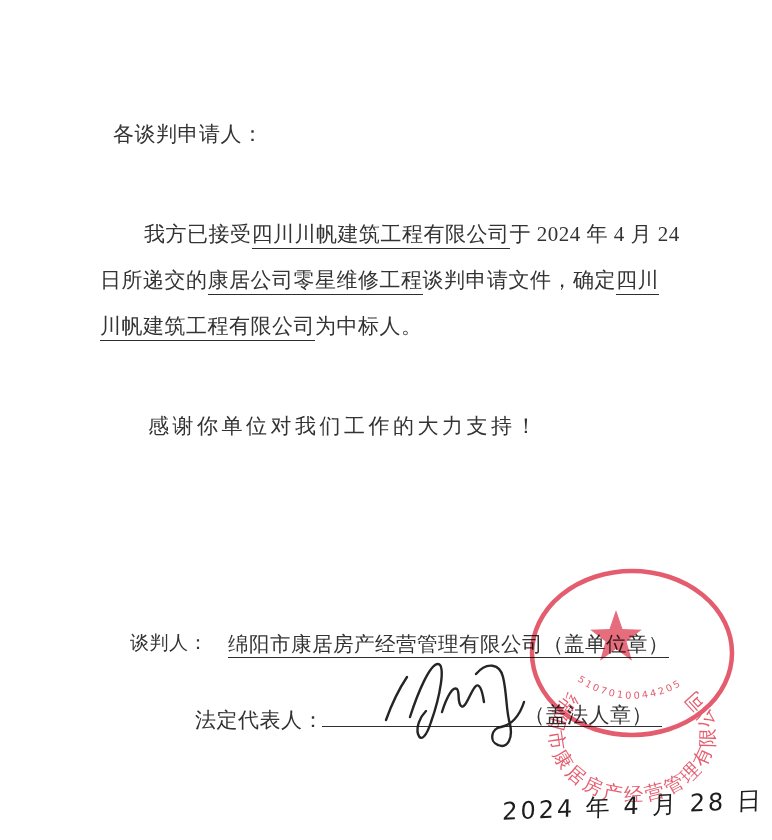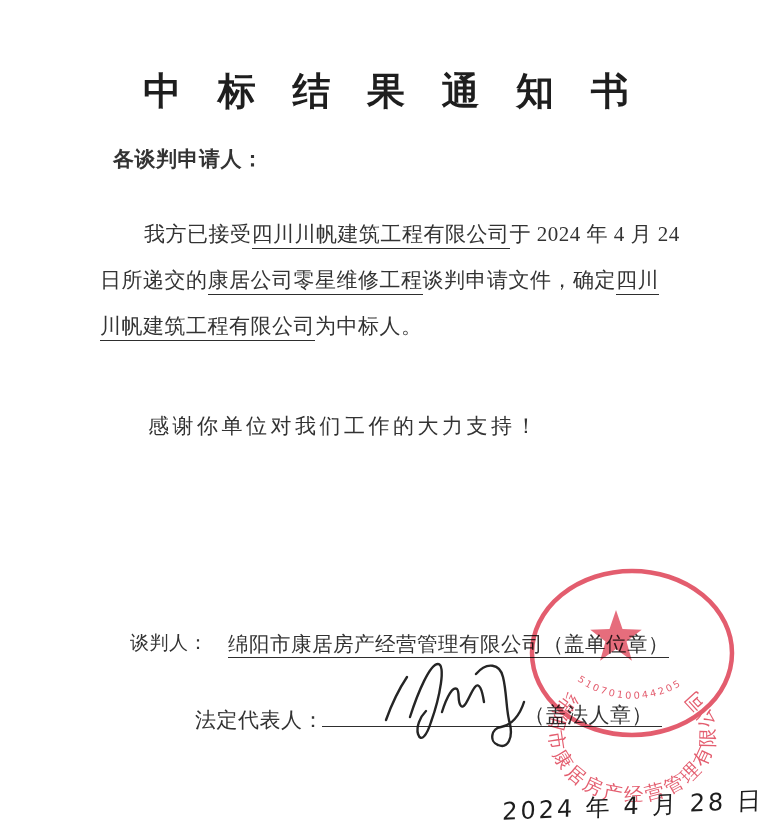--- a/index.html
+++ b/index.html
@@ -8,21 +8,21 @@
     background:#ffffff; overflow:hidden;
     font-family:"Liberation Serif", serif; color:#2d2d2d;
   }
   .title {
     position:absolute; top:66px; left:0; right:0; text-align:center;
     font-family:"Liberation Sans", sans-serif; font-weight:700;
     font-size:38px; letter-spacing:13px; text-indent:13px; color:#1e1e1e;
     white-space:nowrap;
   }
   .tline { position:absolute; white-space:nowrap; font-size:21px; letter-spacing:0.5px; color:#333; }
-  .salutation { left:113px; top:145px;font-weight:bold; }
+  .salutation { left:113px; top:120px; }
   .bline1 { left:100px; top:220px; padding-left:44px; }
   .bline2 { left:100px; top:266px; }
   .bline3 { left:100px; top:312px; }
   .thanks  { left:148px; top:412px; letter-spacing:3.5px; }
   .u { border-bottom:1.6px solid #2e2e2e; padding-bottom:2px; }
   .neg-label { left:130px; top:630px; font-size:19px; }
   .neg-value { left:228px; top:630px; font-size:20.5px; letter-spacing:0.5px; }
   .legal-label { left:195px; top:700px; font-size:21px;margin-top:6px; }
   .legal-rule {
     position:absolute; left:322px; top:726px; width:340px; height:0;
@@ -36,21 +36,20 @@
   }
   .overlay-svg { position:absolute; left:0; top:0; pointer-events:none; }
   .stamp-svg { mix-blend-mode:multiply; opacity:0.92; }
   .sig-svg { opacity:0.95; }
 </style>
 </head>
 <body>
 
 <div class="page">
 
-  <div class="title">中 标 结 果 通 知 书</div>
 
   <div class="tline salutation">各谈判申请人：</div>
 
   <div class="tline bline1"><span>我方已接受</span><span class="u">四川川帆建筑工程有限公司</span><span>于 2024 年 4 月 24</span></div>
 
   <div class="tline bline2"><span>日所递交的</span><span class="u">康居公司零星维修工程</span><span>谈判申请文件，确定</span><span class="u">四川</span></div>
 
   <div class="tline thanks">感谢你单位对我们工作的大力支持！</div>
 
   <div class="tline bline3"><span class="u">川帆建筑工程有限公司</span><span>为中标人。</span></div>

